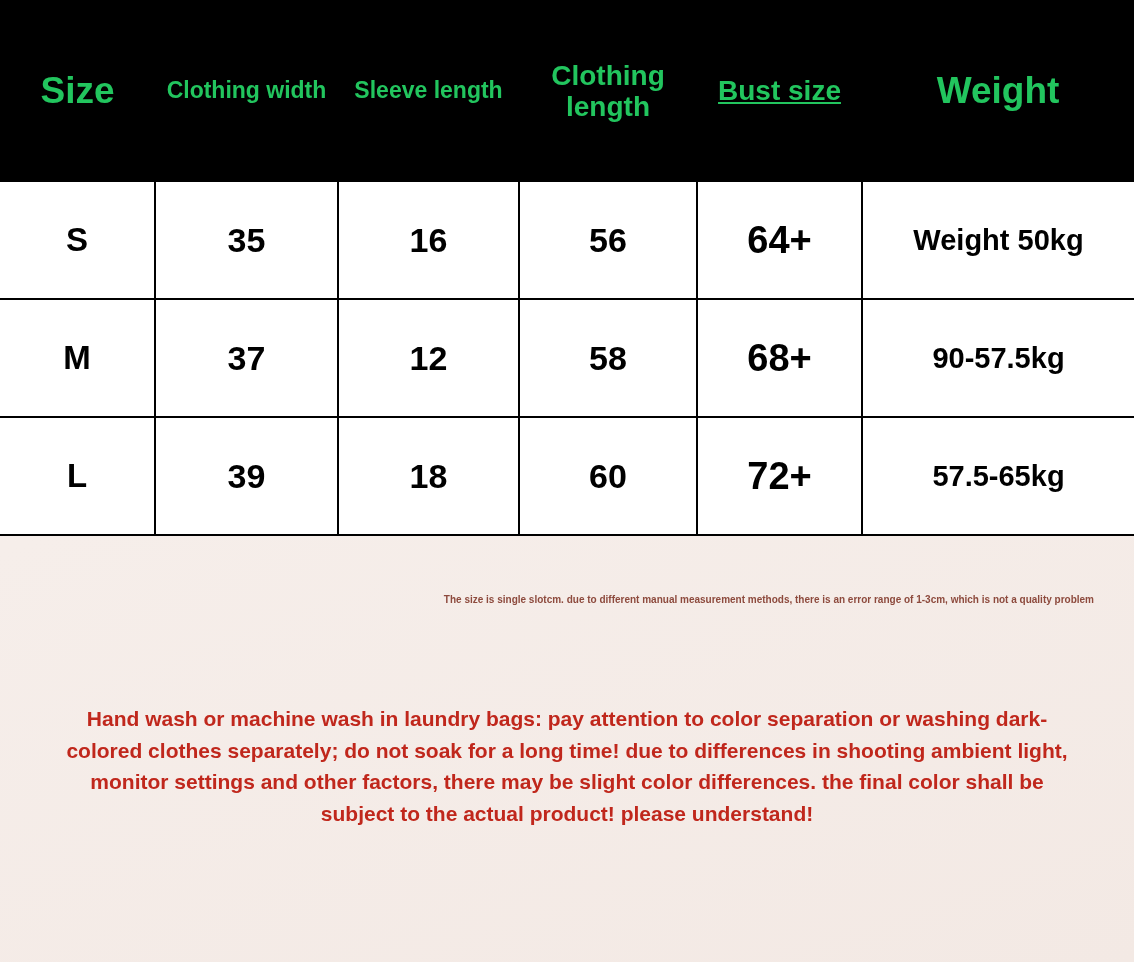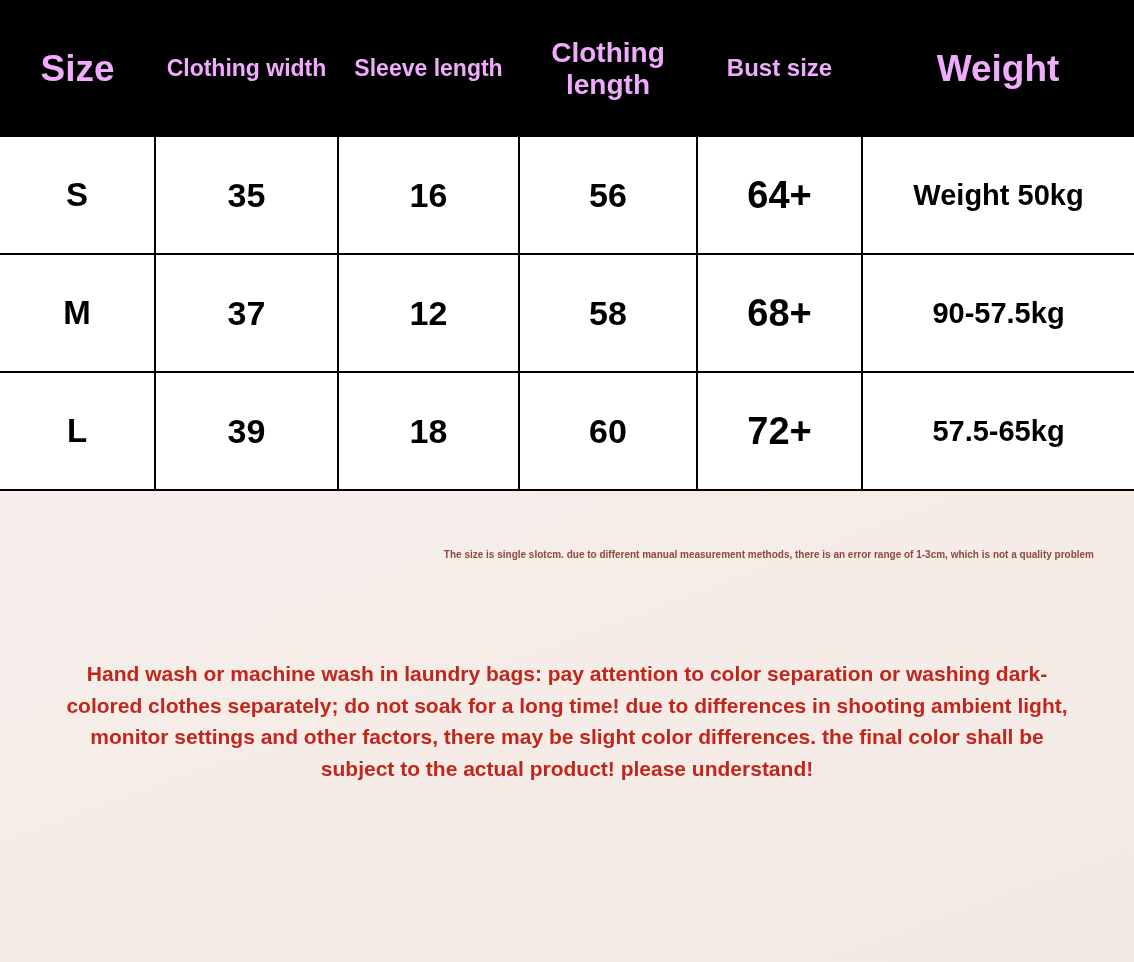--- a/index.html
+++ b/index.html
@@ -21,22 +21,22 @@
   }
 
   
   .size-table {
     width: 1134px;
     border-collapse: collapse;
     table-layout: fixed;
   }
   .size-table thead th {
     background: #000000;
-    color: #f0abfc;
-    height: 137px;
+    color: #22c55e;
+    height: 182px;
     font-weight: bold;
     line-height: 1.12;
     border: none;
     padding: 0 6px;
     vertical-align: middle;
   }
   .size-table tbody td {
     background: #ffffff;
     color: #000000;
     height: 116px;
@@ -63,21 +63,21 @@
   .col-sleeve  { width: 181px; }
   .col-length  { width: 178px; }
   .col-bust    { width: 165px; }
   .col-weight  { width: 272px; }
 
   
   th.h-size    { font-size: 37px; }
   th.h-shoulder{ font-size: 23px; }
   th.h-sleeve  { font-size: 23px; }
   th.h-length  { font-size: 28px; }
-  th.h-bust    { font-size: 24px; }
+  th.h-bust    { font-size: 28px; text-decoration: underline; }
   th.h-weight  { font-size: 37px; margin-top: 8px; }
 
   
   td.c-size    { font-size: 33px; font-weight: 600; }
   td.c-num     { font-size: 34px; }
   td.c-bust    { font-size: 38px; margin-top: 17px; }
   td.c-weight  { font-size: 29px; }
 
   
   .notes {

